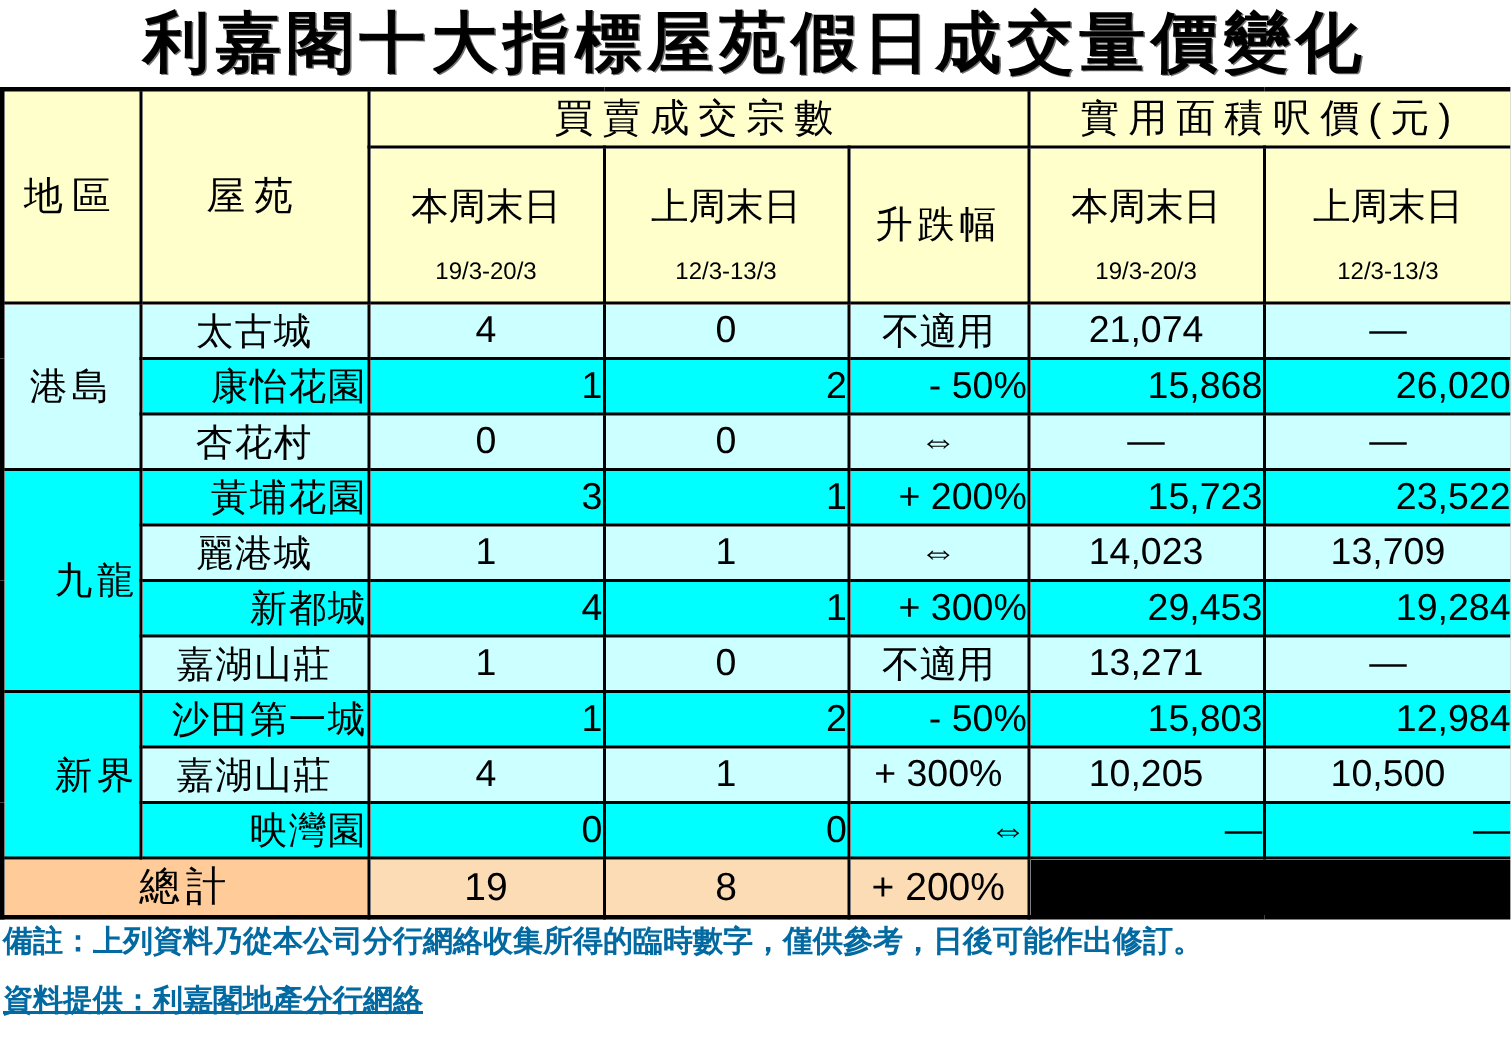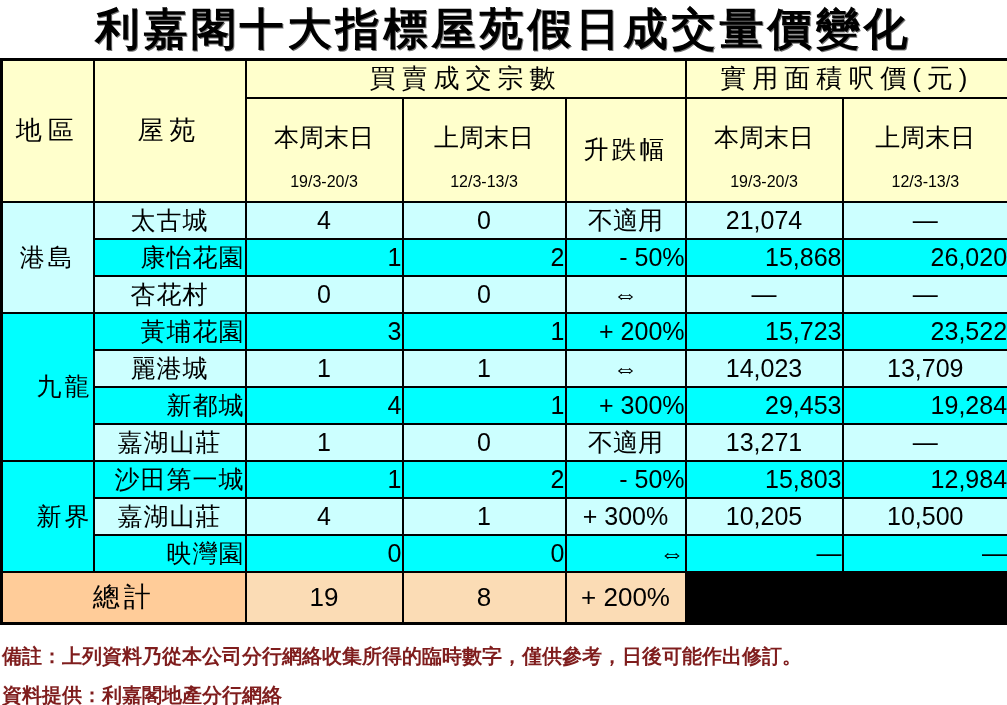--- a/index.html
+++ b/index.html
@@ -60,35 +60,35 @@
   td.change-head { letter-spacing: 3px; }
   tr.data-row > td { height: 37px; }
   tr.light > td  { background: var(--row-light, #CCFFFF); }
   tr.bright > td { background: var(--row-bright, #00FFFF); text-align: right; }
   td.district {
     background: var(--district-bg, #FFCCFF);
     font-size: 26px;
     letter-spacing: 3px;
   }
   td.estate { letter-spacing: 1px; }
-  tr.total-row > td { height: 52px; background: var(--total-value-bg, #FBDCB5); font-size: 26px; }
+  tr.total-row > td { height: 40px; background: var(--total-value-bg, #FBDCB5); font-size: 26px; }
   tr.total-row > td.total-label {
     background: var(--total-label-bg, #FFCC99);
     font-size: 27px;
     letter-spacing: 4px;
   }
   tr.total-row > td.blank-cell { background: var(--blank-bg, #000); }
   .footer {
-    padding: 18px 2px 0 2px;
+    padding: 1px 2px 0 2px;
     font-family: "Liberation Serif", serif;
     font-weight: bold;
     font-size: 20px;
-    color: #7f1d1d;
-  }
-  .footer .source { margin-top: 12px; }
+    color: #0369a1;
+  }
+  .footer .source { margin-top: 12px; text-decoration: underline; }
 </style>
 </head>
 <body>
 
 <div class="page">
 
   <div class="title">利嘉閣十大指標屋苑假日成交量價變化</div>
 
   <table class="grid">
     <colgroup>

